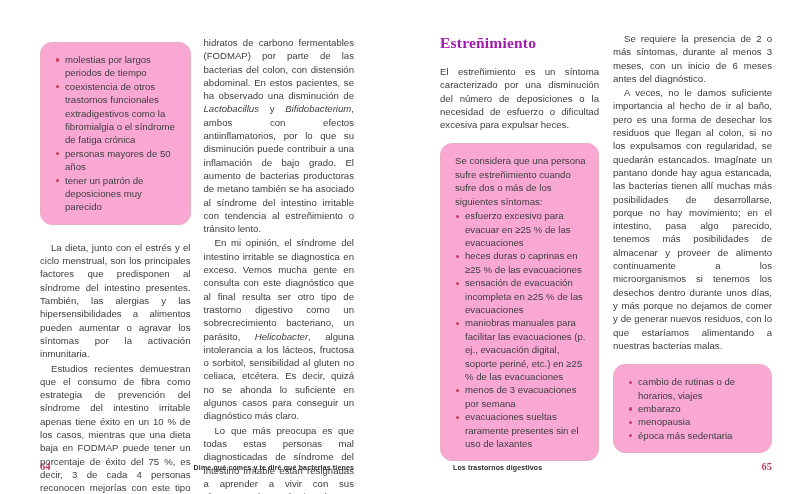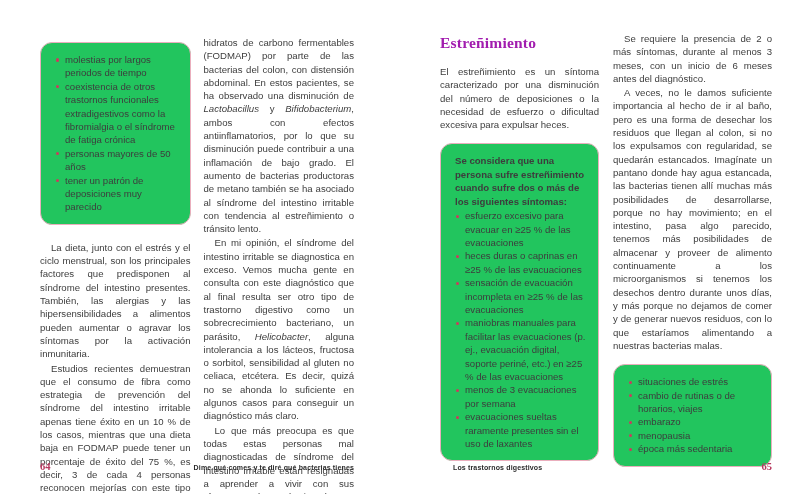--- a/index.html
+++ b/index.html
@@ -24,28 +24,27 @@
     line-height:13.3px;
     text-align:justify;
     hyphens:auto;
   }
   .para.indent{text-indent:11px;}
 
   .pink-box{
     border:1.2px solid #eaaebd;
     border-radius:12px;
     padding:10px 12px 10px 14px;
-    background:#22c55e;
+    background:#f9a8d4;
   }
   .pink-box .box-intro{
     margin:0 0 1px 0;
     font-size:9.6px;
     line-height:13.4px;
     text-align:left;
-    font-weight:bold;
   }
   ul.dot-list{
     list-style:none;
     margin:0;padding:0;
     font-size:9.6px;
     line-height:13.4px;
     text-align:left;
   }
   ul.dot-list li{
     position:relative;
@@ -149,21 +148,20 @@
               <li>evacuaciones sueltas raramente presentes sin el uso de laxantes</li>
             </ul>
         </div>
       </div>
 
       <div class="col">
         <p class="para indent">Se requiere la presencia de 2 o más síntomas, durante al menos 3 meses, con un inicio de 6 meses antes del diagnóstico.</p>
         <p class="para indent">A veces, no le damos suficiente importancia al hecho de ir al baño, pero es una forma de desechar los residuos que llegan al colon, si no los expulsamos con regularidad, se quedarán estancados. Imagínate un pantano donde hay agua estancada, las bacterias tienen allí muchas más posibilidades de desarrollarse, porque no hay movimiento; en el intestino, pasa algo parecido, tenemos más posibilidades de almacenar y proveer de alimento continuamente a los microorganismos si tenemos los desechos dentro durante unos días, y más porque no dejamos de comer y de generar nuevos residuos, con lo que estaríamos alimentando a nuestras bacterias malas.</p>
         <div class="pink-box box-causes">
           <ul class="dot-list">
-              <li>situaciones de estrés</li>
               <li>cambio de rutinas o de horarios, viajes</li>
               <li>embarazo</li>
               <li>menopausia</li>
               <li>época más sedentaria</li>
             </ul>
         </div>
       </div>
 
     </div>
 

